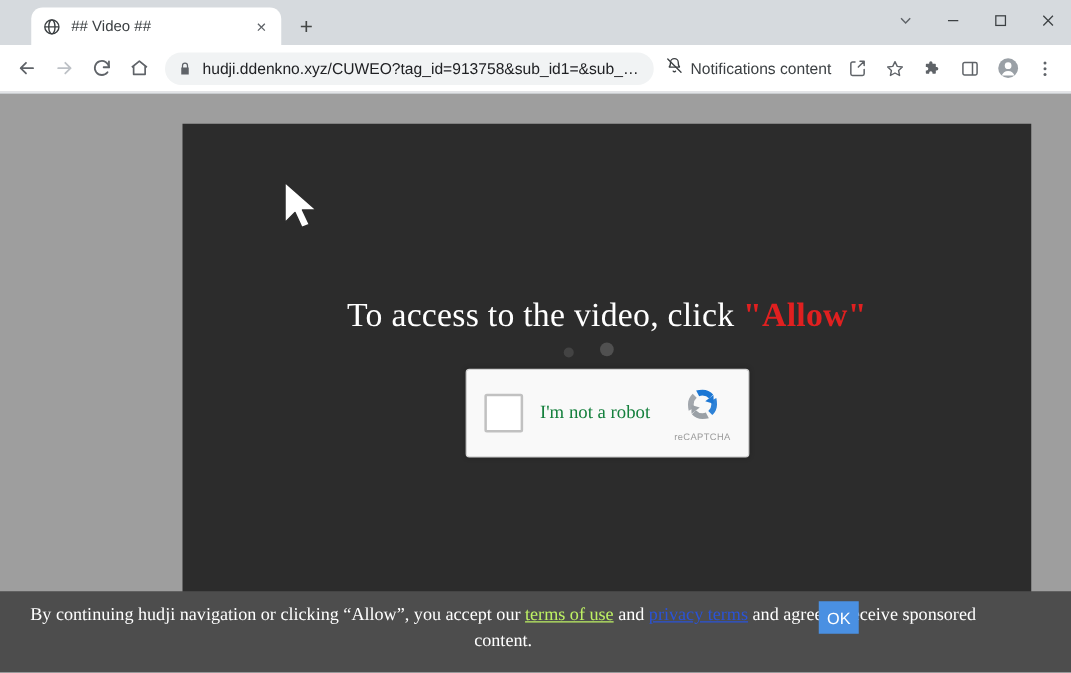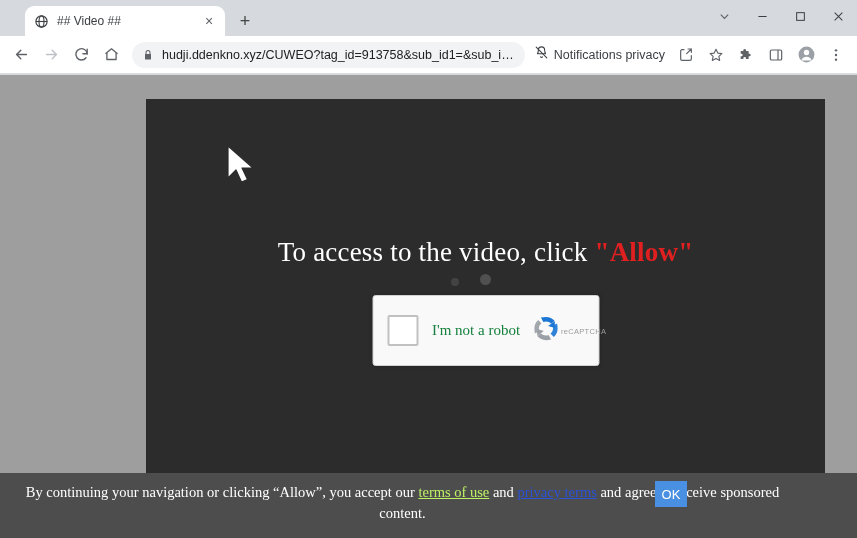--- a/index.html
+++ b/index.html
@@ -258,21 +258,21 @@
     font-family: "Liberation Serif", serif;
     font-size: 15px;
     color: #15803d;
     margin-left: 14px;
     flex: 1;
   }
   .captcha-brand {
     width: 64px;
     flex: 0 0 64px;
     display: flex;
-    flex-direction: row;
+    flex-direction: column;
     align-items: center;
     margin-right: 4px;
   }
   .captcha-brand .brandtext {
     font-size: 7.5px;
     color: #9b9b9b;
     letter-spacing: 0.3px;
     margin-top: 1px;
   }
 
@@ -441,21 +441,21 @@
     </div>
 
     <div class="notif-chip">
       <span>
         <svg width="15" height="15" viewBox="0 0 24 24" fill="none" stroke="#3c4043" stroke-width="1.7" stroke-linecap="round">
           <path d="M7 8a5 5 0 0 1 10 0c0 5 2 6 2 6H5s2-1 2-6z"></path>
           <path d="M10.5 19a1.8 1.8 0 0 0 3 0"></path>
           <path d="M3.5 3.5l17 17"></path>
         </svg>
       </span>
-      <span class="lbl">Notifications privacy</span>
+      <span class="lbl">Notifications content</span>
     </div>
 
     <div class="tb-icon">
       <svg width="16" height="16" viewBox="0 0 24 24" fill="none" stroke="#5f6368" stroke-width="1.8" stroke-linecap="round" stroke-linejoin="round">
         <path d="M9 4H6a2 2 0 0 0-2 2v12a2 2 0 0 0 2 2h12a2 2 0 0 0 2-2v-5"></path>
         <path d="M13 10L20 3M20 3h-5M20 3v5"></path>
       </svg>
     </div>
     <div class="tb-icon">
       <svg width="16" height="16" viewBox="0 0 24 24" fill="none" stroke="#5f6368" stroke-width="1.7" stroke-linejoin="round">
@@ -567,19 +567,19 @@
           <svg width="16" height="16" viewBox="0 0 24 24" fill="none" stroke="#b8b8b8" stroke-width="1.9" stroke-linecap="round" stroke-linejoin="round">
             <path d="M12 3.5v11M7.5 10.5L12 15l4.5-4.5"></path>
             <path d="M4.5 18.5h15"></path>
           </svg>
         </div>
       </div>
     </div>
 
     <div class="consent">
       <div class="consent-text">
-        <span>By continuing your navigation or clicking “Allow”, you accept our </span><a href="#" style="color: #bef264;">terms of use</a><span> and </span><a href="#" style="color: rgb(42, 83, 216);">privacy terms</a><span> and agree to receive sponsored content.</span>
+        <span>By continuing hudji navigation or clicking “Allow”, you accept our </span><a href="#" style="color: #bef264;">terms of use</a><span> and </span><a href="#" style="color: rgb(42, 83, 216);">privacy terms</a><span> and agree to receive sponsored content.</span>
       </div>
       <button class="consent-ok" style="background: rgb(74, 144, 226);">OK</button>
     </div>
 
   </div>
 </div>
 
 </body></html>

